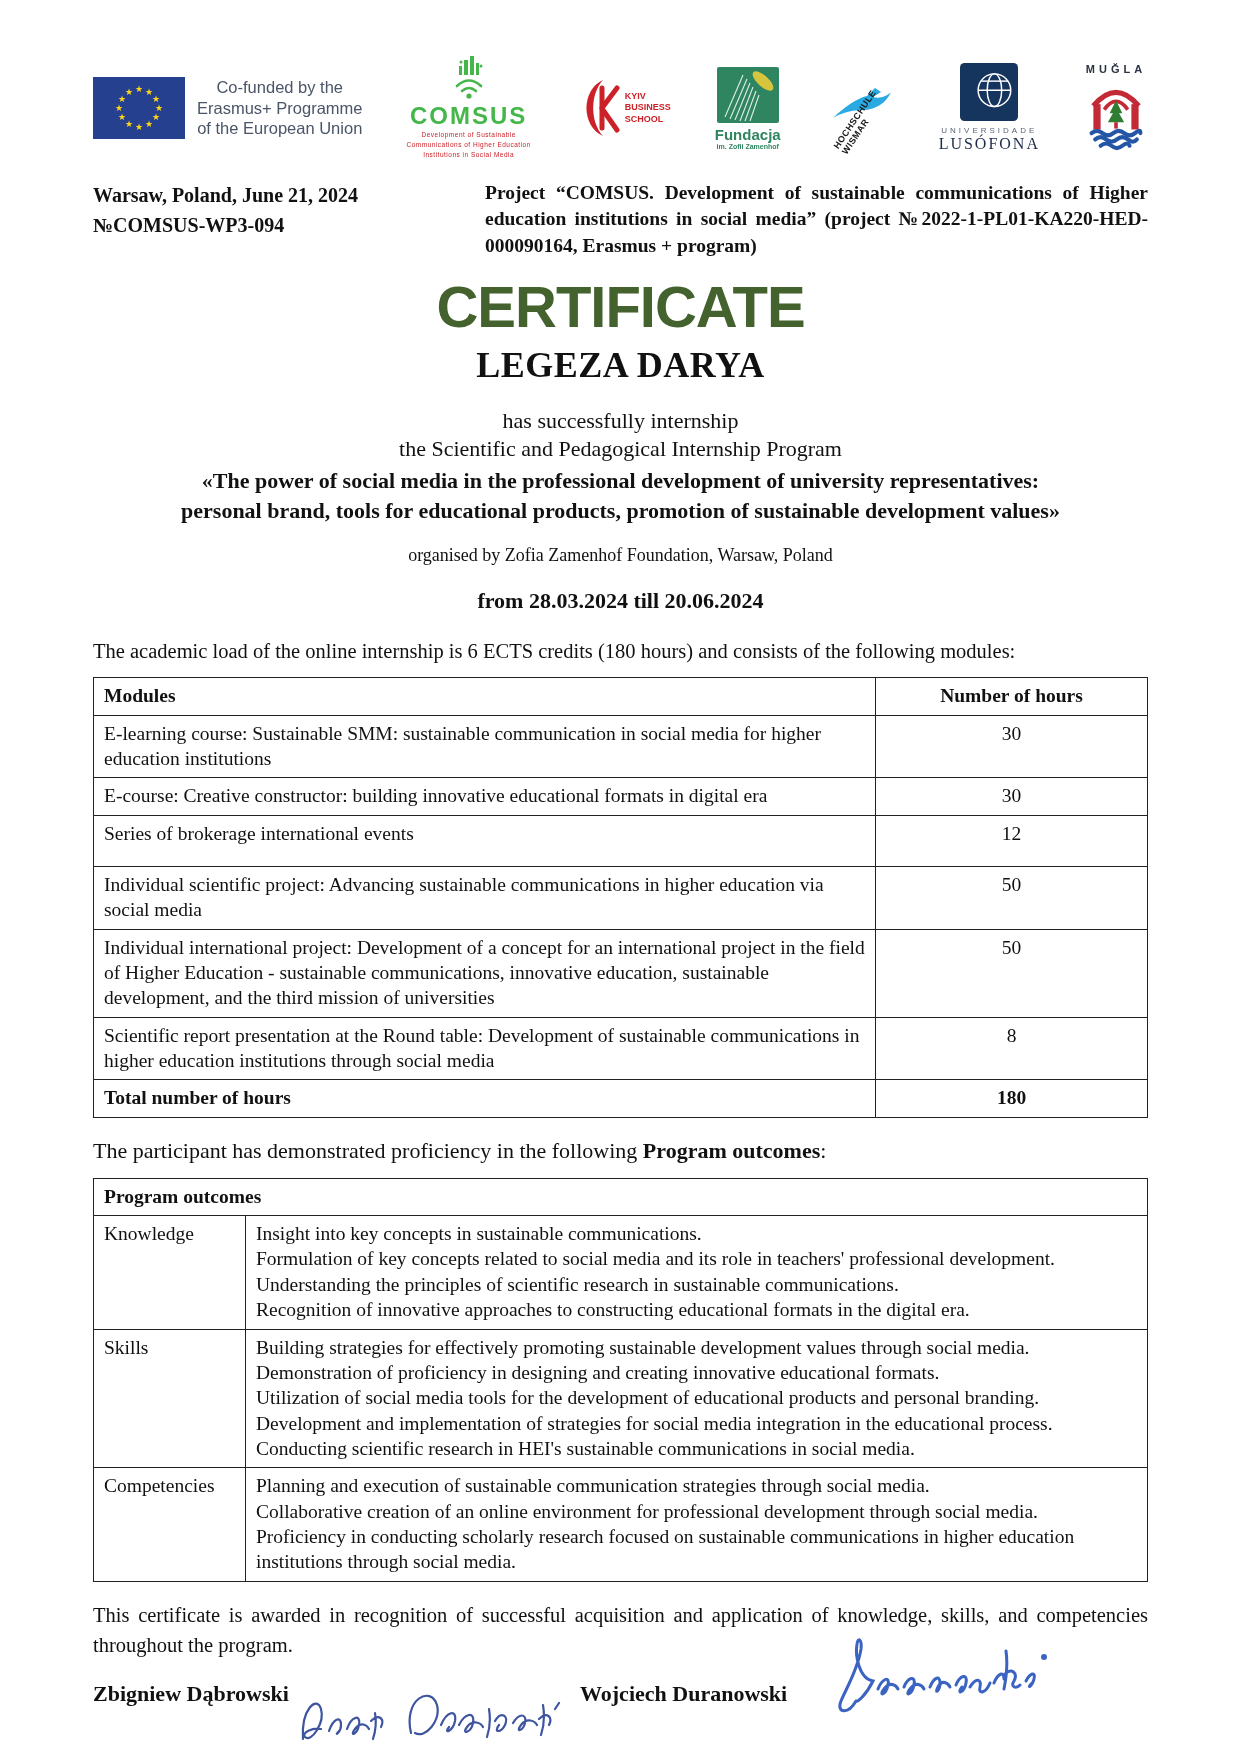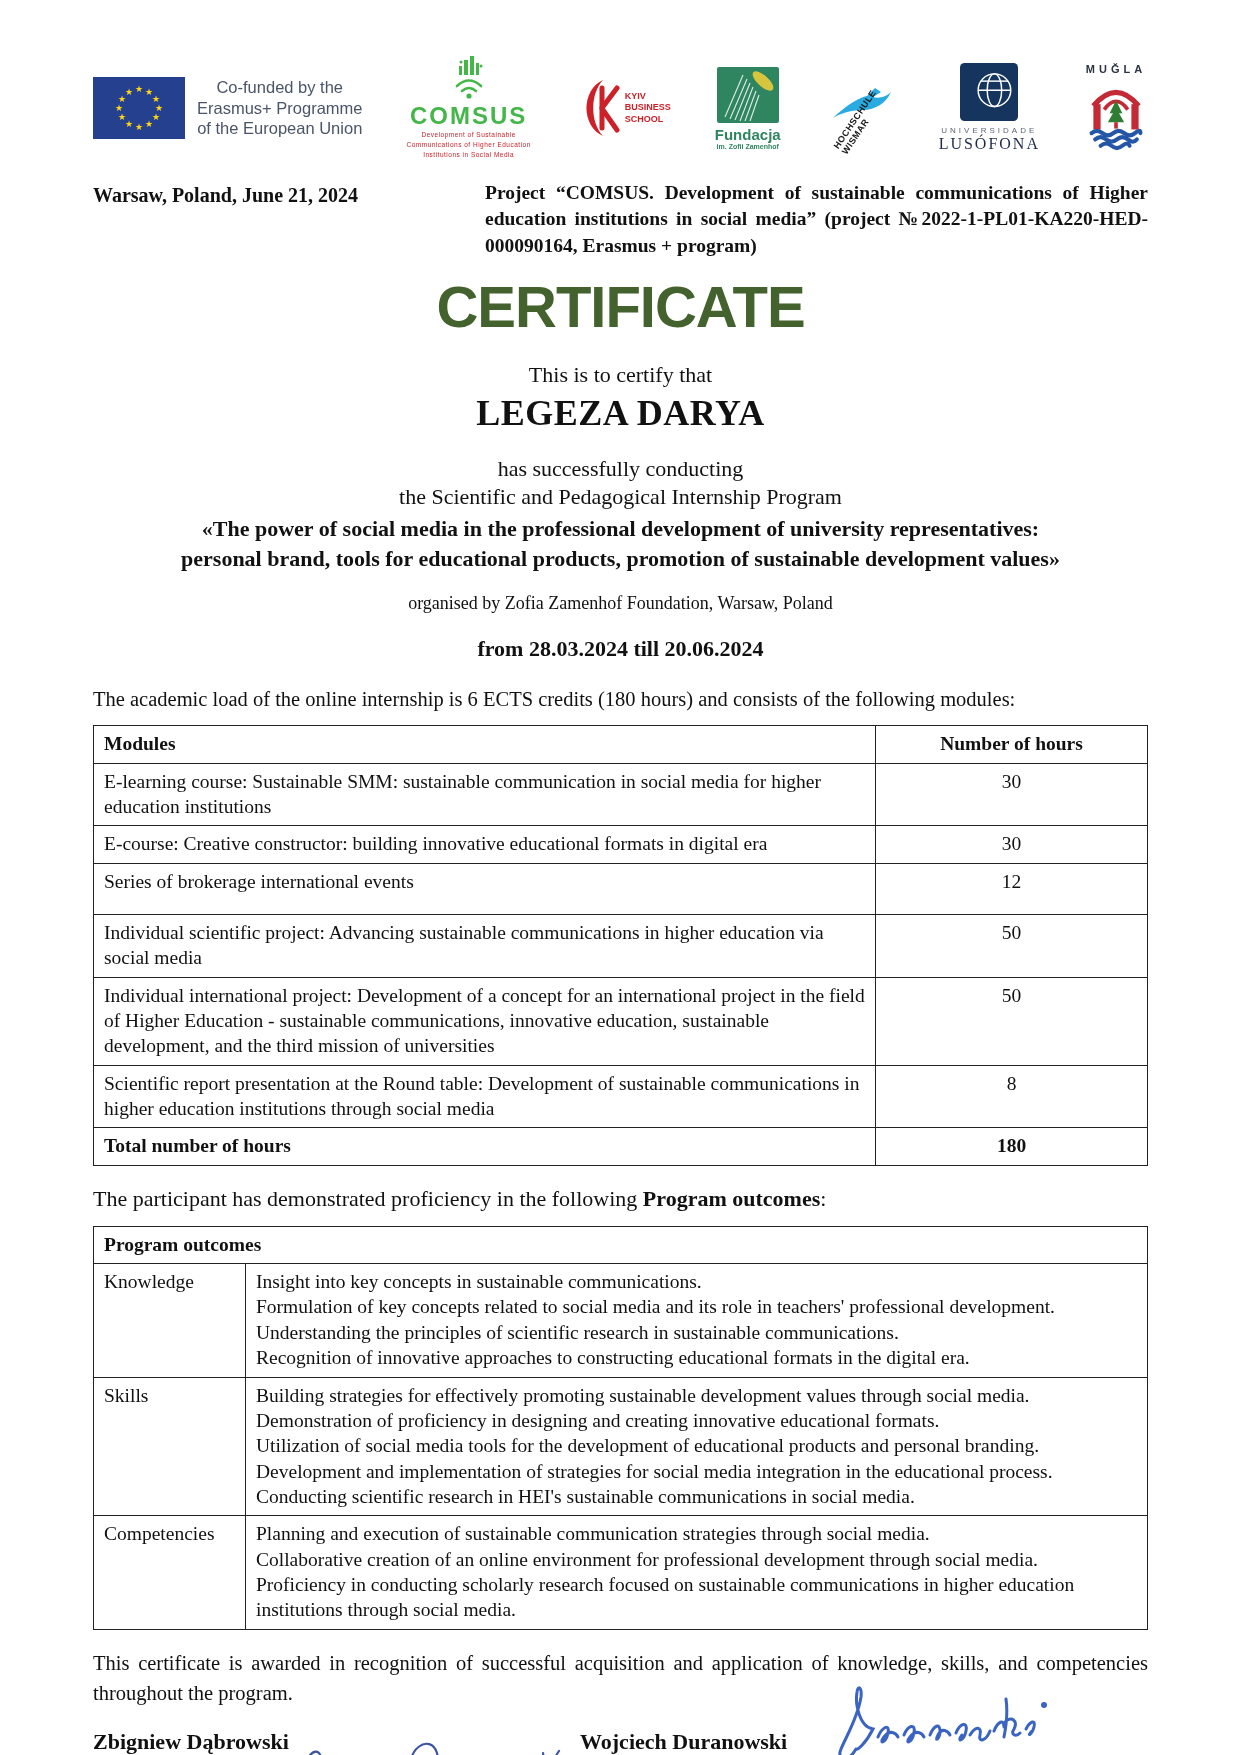--- a/index.html
+++ b/index.html
@@ -195,28 +195,28 @@
           <path d="M18 76 q6 -5 12 0 t12 0 t8 0"></path>
         </g>
       </svg>
     </div>
 
   </header>
 
   <section class="meta">
     <div class="meta-left">
       <div>Warsaw, Poland, June 21, 2024</div>
+      <div>№COMSUS-WP3-094</div>
     </div>
     <div class="meta-right">Project “COMSUS. Development of sustainable communications of Higher education institutions in social media” (project №2022-1-PL01-KA220-HED-000090164, Erasmus + program)</div>
   </section>
 
   <h1 class="title">CERTIFICATE</h1>
-  <p class="center certify">This is to certify that</p>
   <h2 class="center name">LEGEZA DARYA</h2>
-  <p class="center completed">has successfully conducting</p>
+  <p class="center completed">has successfully internship</p>
   <p class="center program-line">the Scientific and Pedagogical Internship Program</p>
   <p class="center program-title">
     <span>«The power of social media in the professional development of university representatives:</span><br>
     <span>personal brand, tools for educational products, promotion of sustainable development values»</span>
   </p>
   <p class="center organised">organised by Zofia Zamenhof Foundation, Warsaw, Poland</p>
   <p class="center dates">from 28.03.2024 till 20.06.2024</p>
   <p class="load-line">The academic load of the online internship is 6 ECTS credits (180 hours) and consists of the following modules:</p>
 
   <table>

